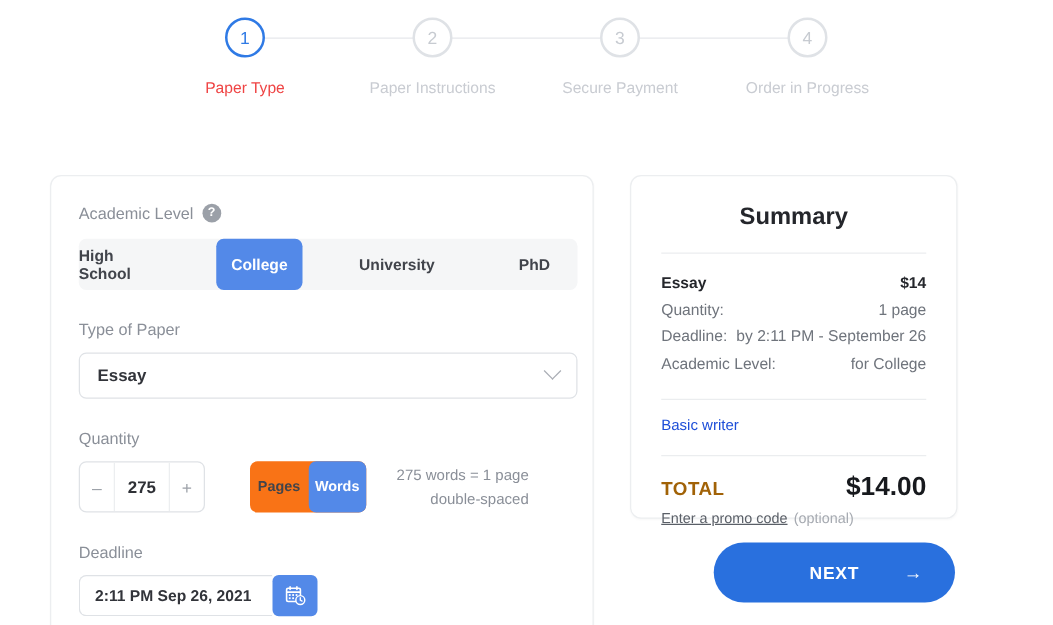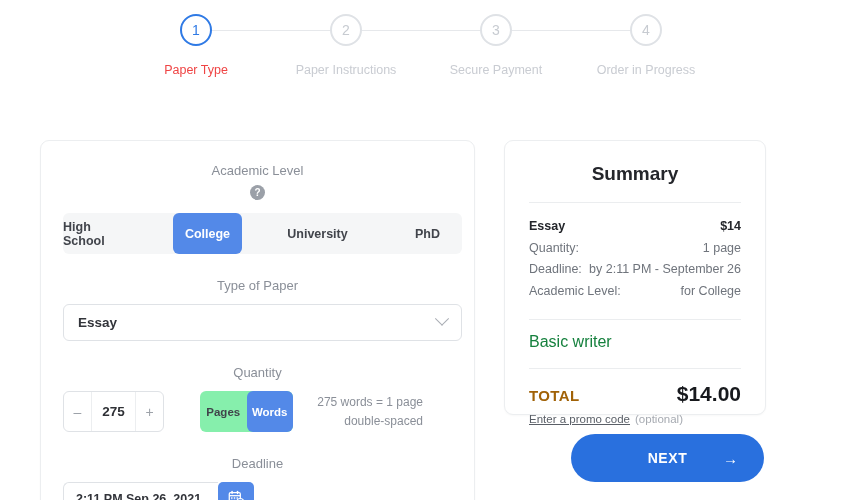--- a/index.html
+++ b/index.html
@@ -37,21 +37,21 @@
   
   .card {
     position: absolute; background: #ffffff;
     border: 1px solid #eceef0; border-radius: 9px;
     box-shadow: 0 1px 2px rgba(16,24,40,0.03);
   }
   #form-card { left: 40px; top: 140px; width: 435px; height: 400px; padding: 22px 22px 0 22px; }
   #summary-card { left: 504px; top: 140px; width: 262px; height: 275px; padding: 22px 24px; }
 
   
-  .field-label { font-size: 13px; color: #8a8f98; display: flex; align-items: center; gap: 7px; flex-direction: column; }
+  .field-label { font-size: 13px; color: #8a8f98; display: flex; align-items: center; gap: 7px; }
   .help-icon {
     width: 15px; height: 15px; border-radius: 50%; background: #9ba0a8;
     color: #ffffff; font-size: 10px; font-weight: bold;
     display: inline-flex; align-items: center; justify-content: center;
     line-height: 1; cursor: pointer;
   }
 
   .seg-group {
     margin-top: 13px; background: #f5f6f7; border-radius: 6px;
     display: flex; height: 41px; width: 399px; padding: 0; gap: 41px;
@@ -81,21 +81,21 @@
   .stp-btn {
     width: 27px; display: flex; align-items: center; justify-content: center;
     font-size: 14px; color: #9da2a9; cursor: pointer; user-select: none;
   }
   .stp-val {
     flex: 1; display: flex; align-items: center; justify-content: center;
     font-size: 13.5px; font-weight: bold; color: #2f3136;
     border-left: 1px solid #eceef0; border-right: 1px solid #eceef0;
   }
   .unit-group {
-    margin-left: 36px; background: #86efac; border-radius: 6px;
+    margin-left: 36px; background: #f97316; border-radius: 6px;
     display: flex; height: 41px; width: 93px;
   }
   .unit {
     flex: 1; display: flex; align-items: center; justify-content: center;
     font-size: 11.5px; font-weight: bold; color: #41444b; border-radius: 6px; cursor: pointer;
   }
   .unit.selected { background: #5389e8; color: #ffffff; }
   .qty-note {
     margin-left: 20px; font-size: 12px; color: #8a8f98;
     text-align: right; line-height: 1.55; width: 110px;
@@ -111,21 +111,21 @@
   .date-btn {
     width: 36px; height: 33px; background: #5389e8; border-radius: 5px;
     display: flex; align-items: center; justify-content: center; cursor: pointer;
   }
 
   
   .summary-title { text-align: center; font-size: 19px; font-weight: bold; color: #24262b; }
   .hr { height: 1px; background: #ebedef; margin: 17px 0 13px 0; }
   .srow { display: flex; justify-content: space-between; font-size: 12.5px; color: #6f747c; line-height: 1.72; }
   .srow.strong .sk, .srow.strong .sv { font-weight: bold; color: #24262b; }
-  .writer { font-size: 16px; color: #15803d; }
+  .writer { font-size: 12px; color: #1d4ed8; }
   .total-row { display: flex; justify-content: space-between; align-items: baseline; }
   .total-lbl { font-size: 15px; font-weight: bold; color: #a16207; letter-spacing: .4px; }
   .total-val { font-size: 21px; font-weight: bold; color: #17191d; }
   .promo { margin-top: 7px; font-size: 11.5px; }
   .promo a { color: #5a5f67; text-decoration: underline; cursor: pointer; }
   .promo .opt { color: #a6aab1; margin-left: 5px; }
 
   
   #next-button {
     position: absolute; left: 571px; top: 434px; width: 193px; height: 48px;

